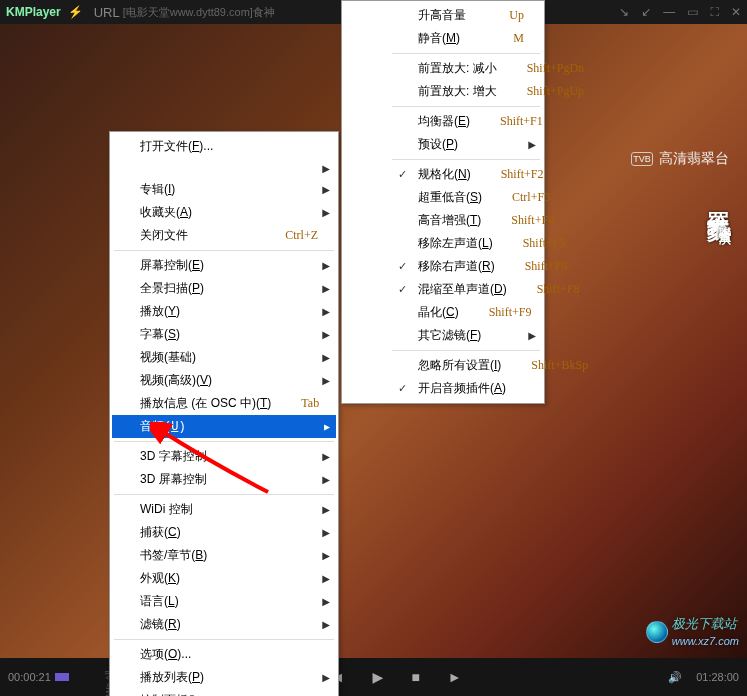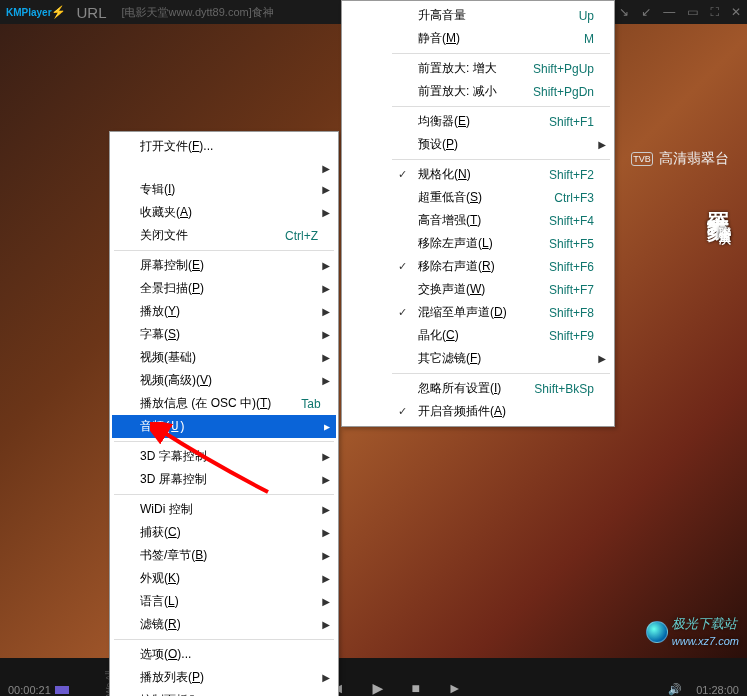--- a/index.html
+++ b/index.html
@@ -11,23 +11,23 @@
       overflow: hidden;
       position: relative;
     }
     .titlebar {
       height: 24px;
       background: #1a1a1a;
       display: flex; align-items: center;
       padding: 0 6px;
       color: #aaa;
     }
-    .titlebar .logo { font-weight: bold; color: #0ea5e9; font-size: 10px; }
+    .titlebar .logo { font-weight: bold; color: #86efac; font-size: 12px; margin-right: 8px; }
     .titlebar .bolt { color: #888; margin-right: 10px; }
-    .titlebar .url { color: #888; margin-right: 15px; font-size: 15px; }
+    .titlebar .url { color: #888; margin-right: 3px; font-size: 13px; }
     .titlebar .title-text { color: #666; font-size: 11px; flex: 1; overflow: hidden; }
     .titlebar .wincontrols { display: flex; gap: 12px; color: #777; font-size: 12px; }
     .titlebar .wincontrols span { cursor: pointer; }
 
     .video-area {
       position: absolute; top: 24px; left: 0; right: 0; bottom: 38px;
       background: linear-gradient(135deg,#3a1f15 0%,#6b3518 30%,#a0562a 55%,#6e2718 80%,#2a0f0a 100%);
       overflow: hidden;
     }
     .video-overlay-text {
@@ -44,21 +44,21 @@
       color:#fff; font-size:22px; font-weight:bold;
       text-shadow:0 0 3px rgba(0,0,0,.8);
       display:flex; gap:10px;
       letter-spacing:4px;
     }
     .credits .small { font-size:12px; letter-spacing:2px; }
 
     .bottombar {
       position:absolute; left:0; right:0; bottom:0; height:38px;
       background:#151515;
-      display:flex; align-items:flex-end;
+      display:flex; align-items:center;
       color:#888; font-size:11px;
       padding:0 8px;
     }
     .bottombar .time-left { width:90px; }
     .bottombar .vtext { writing-mode:vertical-rl; transform:rotate(180deg); font-size:9px; color:#555; margin-left:6px; }
     .bottombar .controls { flex:1; display:flex; justify-content:center; gap:28px; align-items:center; color:#aaa; font-size:14px; }
     .bottombar .controls span { cursor:pointer; }
     .bottombar .right { display:flex; align-items:center; gap:14px; }
     .bottombar .vol-icon { color:#2aa7d8; }
     .progress-indicator { width:14px; height:8px; background:#6a5acd; display:inline-block; margin-left:4px; }
@@ -76,35 +76,35 @@
     .ctx .item {
       display:flex; align-items:center;
       padding:3px 18px 3px 28px;
       white-space:nowrap;
       cursor:default;
       position:relative;
       min-height:20px;
     }
     .ctx .item.highlighted { background:#0a64d8; color:#fff;font-family:Liberation Mono, monospace; }
     .ctx .item .label { flex:1; }
-    .ctx .item .shortcut { color:#0f766e; margin-left:30px; }
+    .ctx .item .shortcut { color:#a16207; margin-left:30px;font-family:Liberation Serif, serif; }
     .ctx .item .arrow {
       position:absolute; right:6px; font-size:10px; color:#333;
     }
     .ctx .item.highlighted .arrow { color:#fff; }
     .ctx .item .check {
       position:absolute; left:8px; font-size:11px; color:#333;
     }
     .ctx .sep {
       height:1px; background:#ddd; margin:3px 2px; padding:0;
     }
     .ctx .underline { text-decoration:underline; }
 
     .ctx-main { left:109px; top:131px; width:230px; }
-    .ctx-sub  { left:341px; top:0; width:274px;padding-left:48px; }
+    .ctx-sub  { left:341px; top:0; width:204px;padding-left:48px; }
 
     
     .red-arrow {
       position:absolute;
       left:150px; top:422px;
       pointer-events:none;
       z-index:50;
     }
 
     .watermark {
@@ -277,26 +277,26 @@
     <div class="item">
       <span class="label">升高音量</span>
       <span class="shortcut">Up</span>
     </div>
     <div class="item">
       <span class="label">静音(<span class="underline">M</span>)</span>
       <span class="shortcut">M</span>
     </div>
     <div class="sep"></div>
     <div class="item">
+      <span class="label">前置放大: 减小</span>
+      <span class="shortcut">Shift+PgDn</span>
+    </div>
+    <div class="item">
       <span class="label">前置放大: 增大</span>
       <span class="shortcut">Shift+PgUp</span>
-    </div>
-    <div class="item">
-      <span class="label">前置放大: 减小</span>
-      <span class="shortcut">Shift+PgDn</span>
     </div>
     <div class="sep"></div>
     <div class="item">
       <span class="label">均衡器(<span class="underline">E</span>)</span>
       <span class="shortcut">Shift+F1</span>
     </div>
     <div class="item">
       <span class="label">预设(<span class="underline">P</span>)</span>
       <span class="arrow">▶</span>
     </div>
@@ -315,24 +315,20 @@
       <span class="shortcut">Shift+F4</span>
     </div>
     <div class="item">
       <span class="label">移除左声道(<span class="underline">L</span>)</span>
       <span class="shortcut">Shift+F5</span>
     </div>
     <div class="item">
       <span class="check">✓</span>
       <span class="label">移除右声道(<span class="underline">R</span>)</span>
       <span class="shortcut">Shift+F6</span>
-    </div>
-    <div class="item">
-      <span class="label">交换声道(<span class="underline">W</span>)</span>
-      <span class="shortcut">Shift+F7</span>
     </div>
     <div class="item">
       <span class="check">✓</span>
       <span class="label">混缩至单声道(<span class="underline">D</span>)</span>
       <span class="shortcut">Shift+F8</span>
     </div>
     <div class="item">
       <span class="label">晶化(<span class="underline">C</span>)</span>
       <span class="shortcut">Shift+F9</span>
     </div>

